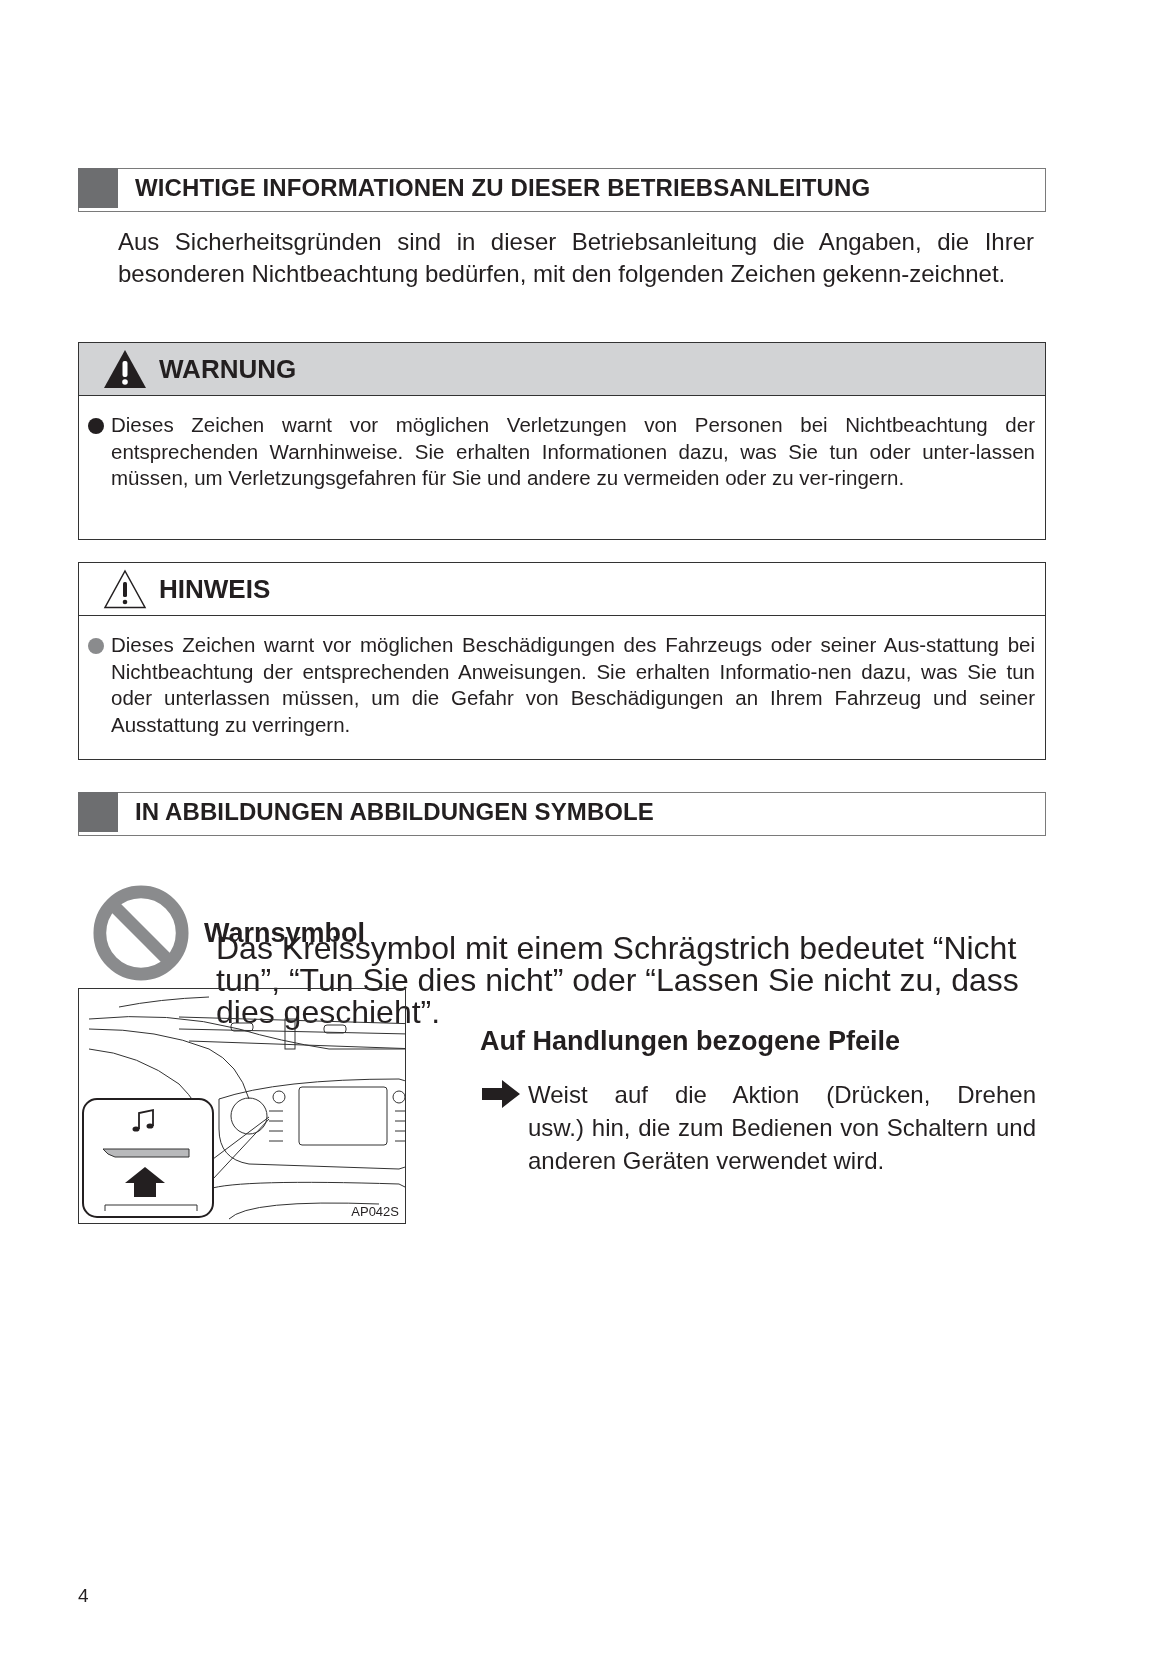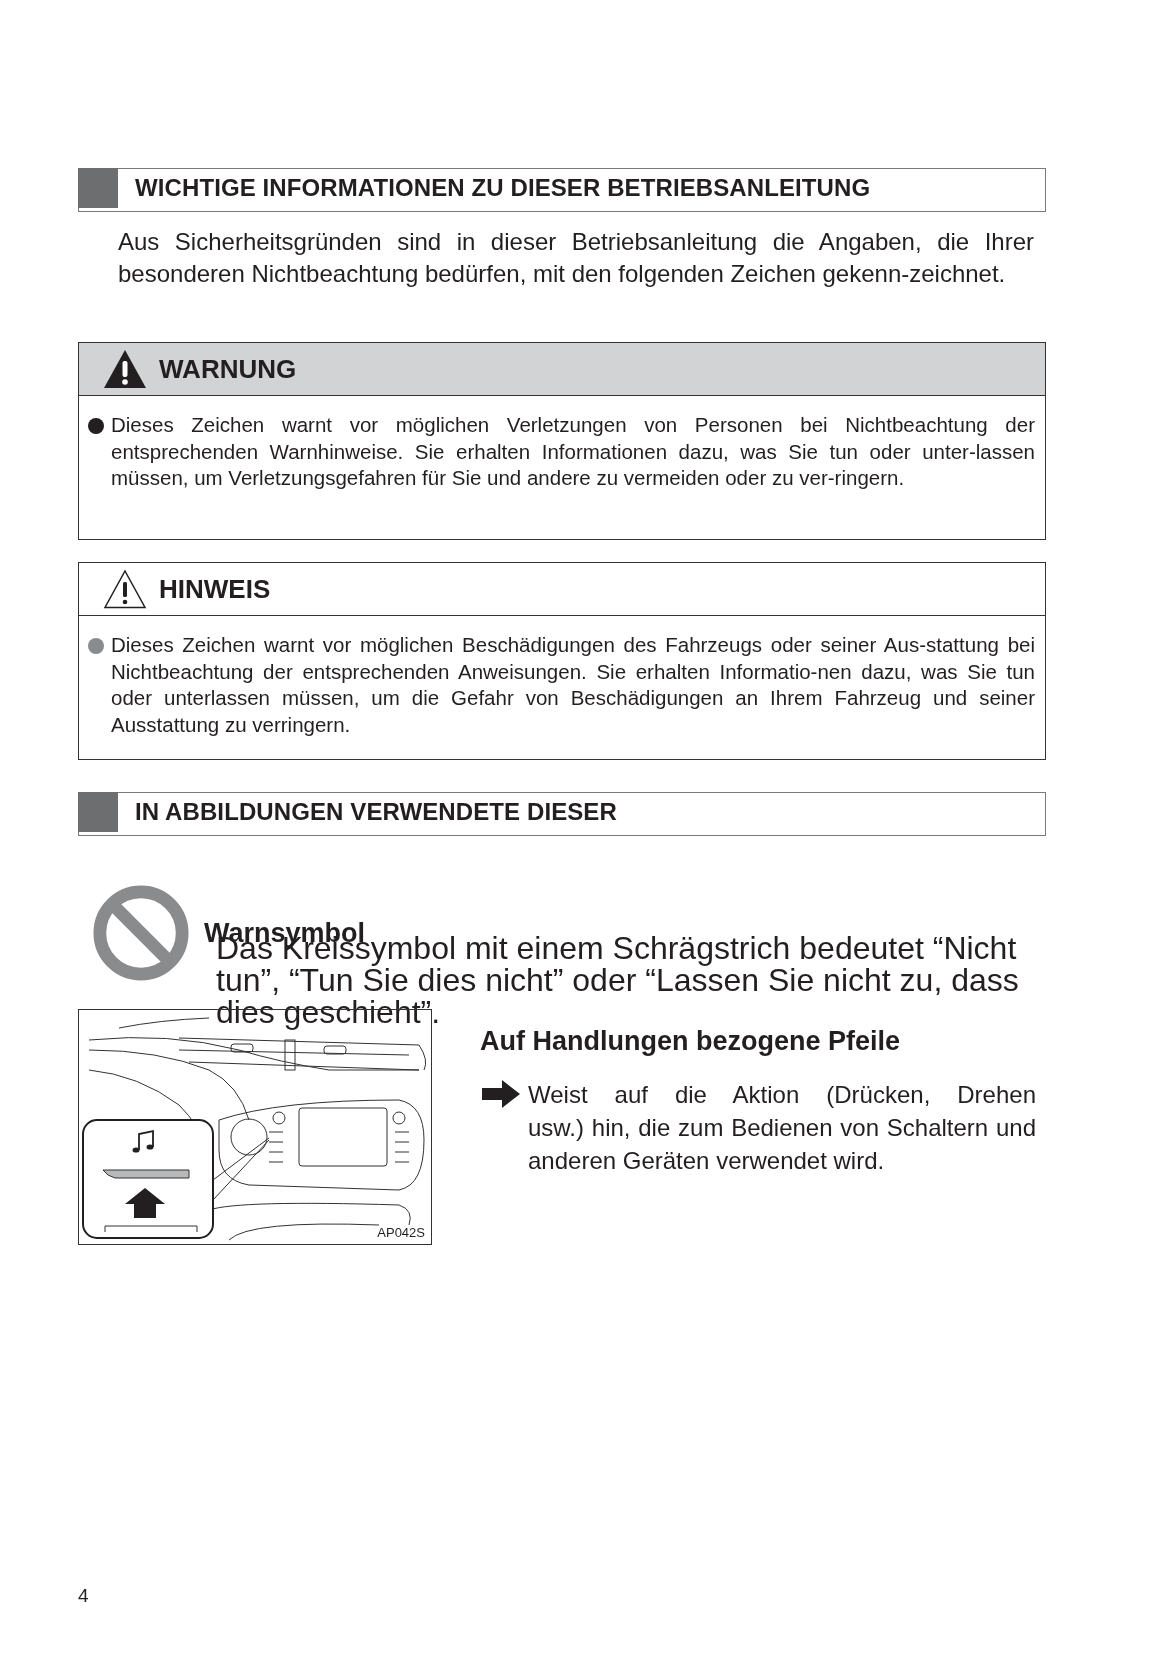--- a/index.html
+++ b/index.html
@@ -18,21 +18,21 @@
   .callout .head .label { position: absolute; left: 80px; top: 0; line-height: 52px; font-size: 26px; font-weight: bold; }
   .callout .body { position: relative; padding: 16px 10px 18px 32px; font-size: 20.5px; line-height: 26.5px; text-align: justify; }
   .callout .body .bullet { position: absolute; left: 9px; top: 22px; width: 16px; height: 16px; border-radius: 50%; }
   .callout.warn .bullet { background: #231f20; }
   .callout.note .bullet { background: #8a8b8d; }
 
   .nosym { position: absolute; left: 92px; top: 884px; width: 98px; height: 98px; }
   .sym-title { position: absolute; left: 204px; top: 878px; font-size: 27px; font-weight: bold; margin-top: 40px; }
   .sym-text { position: absolute; left: 216px; top: 932px; width: 832px; font-size: 32px; line-height: 32px; }
 
-  .figure { position: absolute; left: 78px; top: 1009px; width: 354px; height: 236px; border: 1px solid #333; box-sizing: border-box; overflow: hidden; }
+  .figure { position: absolute; left: 78px; top: 988px; width: 328px; height: 236px; border: 1px solid #333; box-sizing: border-box; overflow: hidden; }
   .figure svg { position: absolute; left: 0; top: 0; }
   .figure .code { position: absolute; right: 6px; bottom: 4px; font-size: 13px; }
 
   .arrows-title { position: absolute; left: 480px; top: 1026px; font-size: 27px; font-weight: bold; }
   .arrow-icon { position: absolute; left: 482px; top: 1080px; width: 38px; height: 28px; }
   .arrows-text { position: absolute; left: 528px; top: 1078px; width: 508px; font-size: 24px; line-height: 33px; text-align: justify; }
   .arrows-text .l1 { text-align-last: justify; }
 
   .page-number { position: absolute; left: 78px; top: 1585px; font-size: 19px; }
 </style>
@@ -71,21 +71,21 @@
     <span class="label">HINWEIS</span>
   </div>
   <div class="body">
     <span class="bullet"></span>
     <span>Dieses Zeichen warnt vor möglichen Beschädigungen des Fahrzeugs oder seiner Aus-stattung bei Nichtbeachtung der entsprechenden Anweisungen. Sie erhalten Informatio-nen dazu, was Sie tun oder unterlassen müssen, um die Gefahr von Beschädigungen an Ihrem Fahrzeug und seiner Ausstattung zu verringern.</span>
   </div>
 </div>
 
 <div class="section-header" style="top:792px;">
   <div class="bar"></div>
-  <div class="title">IN ABBILDUNGEN VERWENDETE DIESER</div>
+  <div class="title">IN ABBILDUNGEN ABBILDUNGEN SYMBOLE</div>
 </div>
 
 <svg class="nosym" viewBox="0 0 100 100">
   <circle cx="50" cy="50" r="42" fill="none" stroke="#8a8b8d" stroke-width="13"></circle>
   <line x1="22" y1="22" x2="78" y2="78" stroke="#8a8b8d" stroke-width="13"></line>
 </svg>
 <div class="sym-title">Warnsymbol</div>
 <div class="sym-text">Das Kreissymbol mit einem Schrägstrich bedeutet “Nicht tun”, “Tun Sie dies nicht” oder “Lassen Sie nicht zu, dass dies geschieht”.</div>
 
 <div class="figure">

